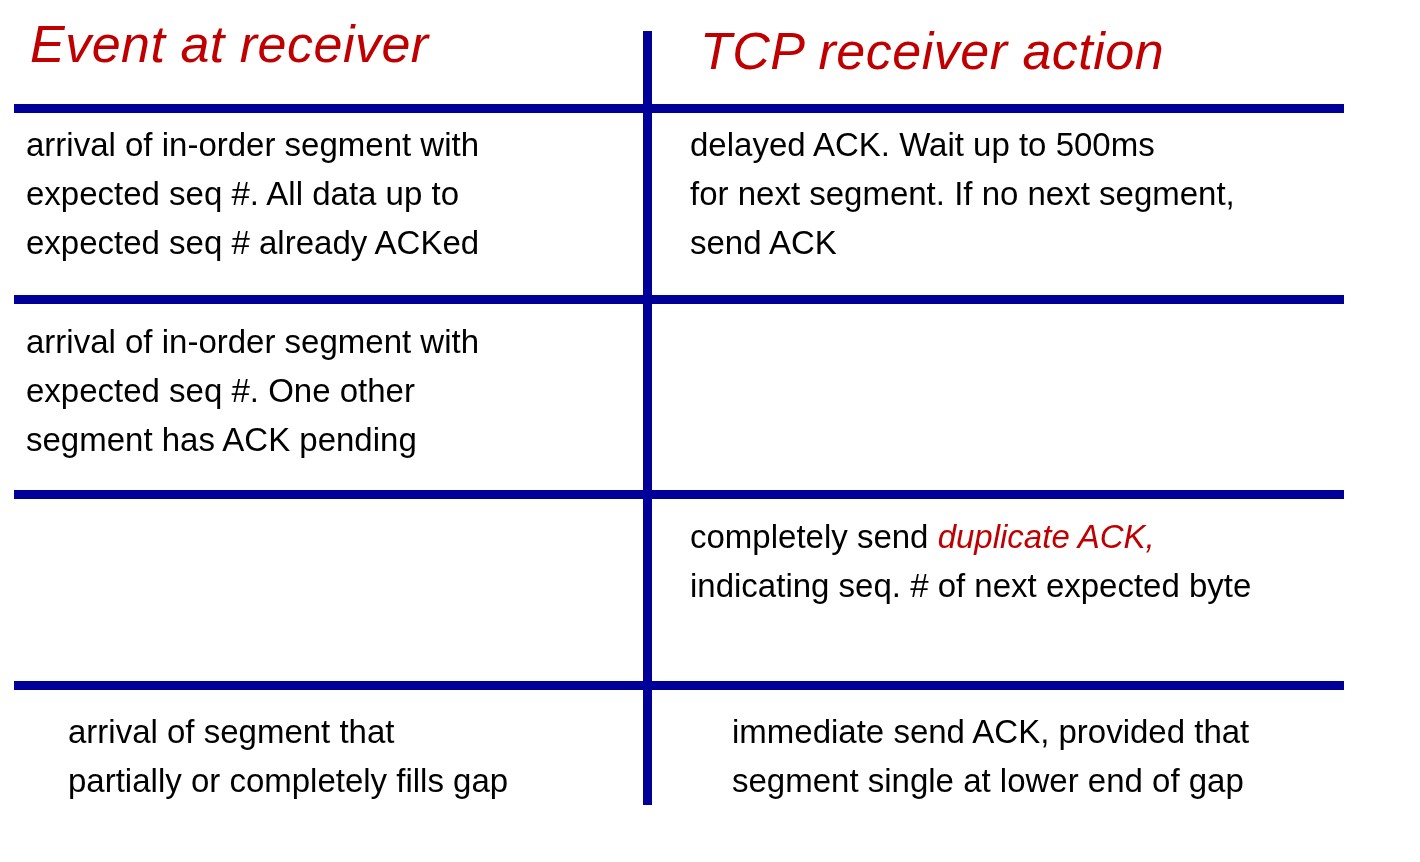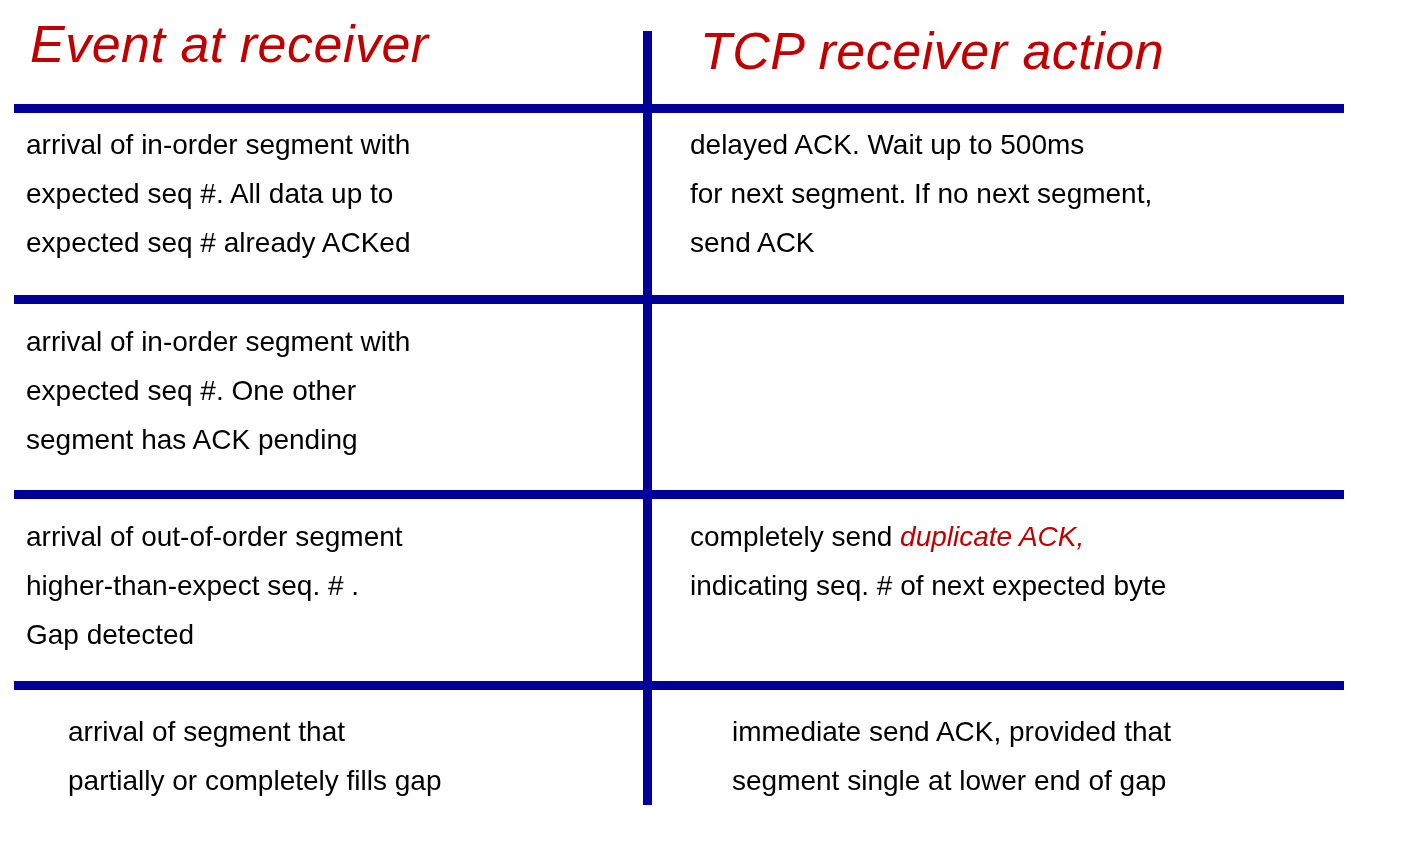--- a/index.html
+++ b/index.html
@@ -37,21 +37,21 @@
   .vline {
     position: absolute;
     left: 643px;
     top: 31px;
     width: 9px;
     height: 774px;
     background: var(--line-blue, #000099);
   }
   .cell {
     position: absolute;
-    font-size: 28px;
+    font-size: 33px;
     line-height: 49px;
     color: #000000;
     white-space: pre-line;
     letter-spacing: 0px;
   }
   .cell.event  { left: 26px;  width: 612px; }
   .cell.action { left: 690px; width: 726px; }
   .row1 { top: 120px; }
   .row2 { top: 317px; }
   .row3 { top: 512px; }
@@ -80,23 +80,20 @@
 expected seq #. All data up to
 expected seq # already ACKed</div>
   <div class="cell action row1">delayed ACK. Wait up to 500ms
 for next segment. If no next segment,
 send ACK</div>
 
   <div class="cell event row2">arrival of in-order segment with
 expected seq #. One other
 segment has ACK pending</div>
 
-  <div class="cell event row3">arrival of out-of-order segment
-higher-than-expect seq. # .
-Gap detected</div>
   <div class="cell action row3"><span>completely send </span><span class="highlight">duplicate ACK,</span><span>
 indicating seq. # of next expected byte</span></div>
 
   <div class="cell event row4">arrival of segment that
 partially or completely fills gap</div>
   <div class="cell action row4">immediate send ACK, provided that
 segment single at lower end of gap</div>
 
 </div>
 

